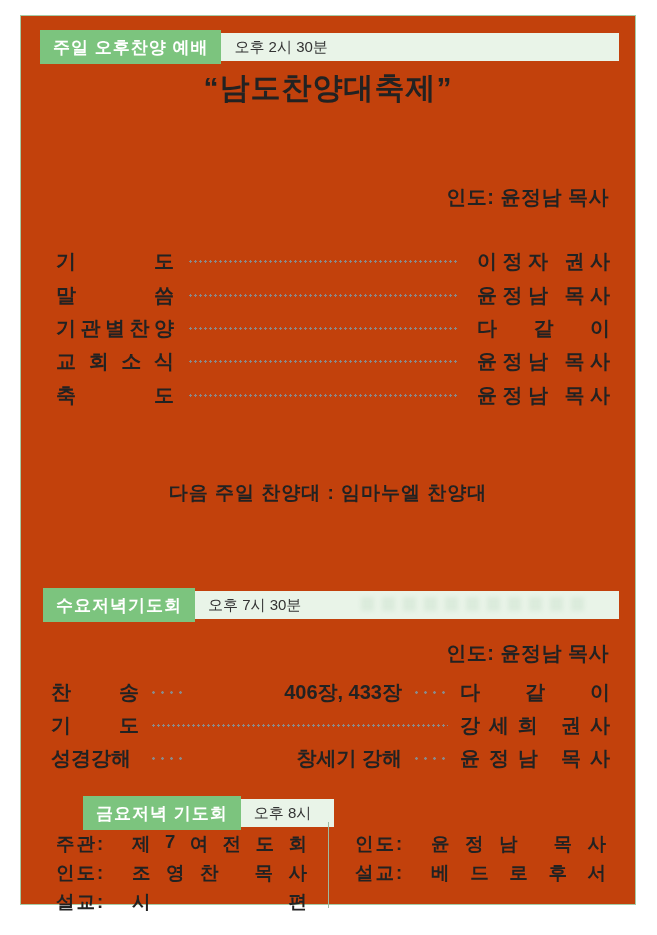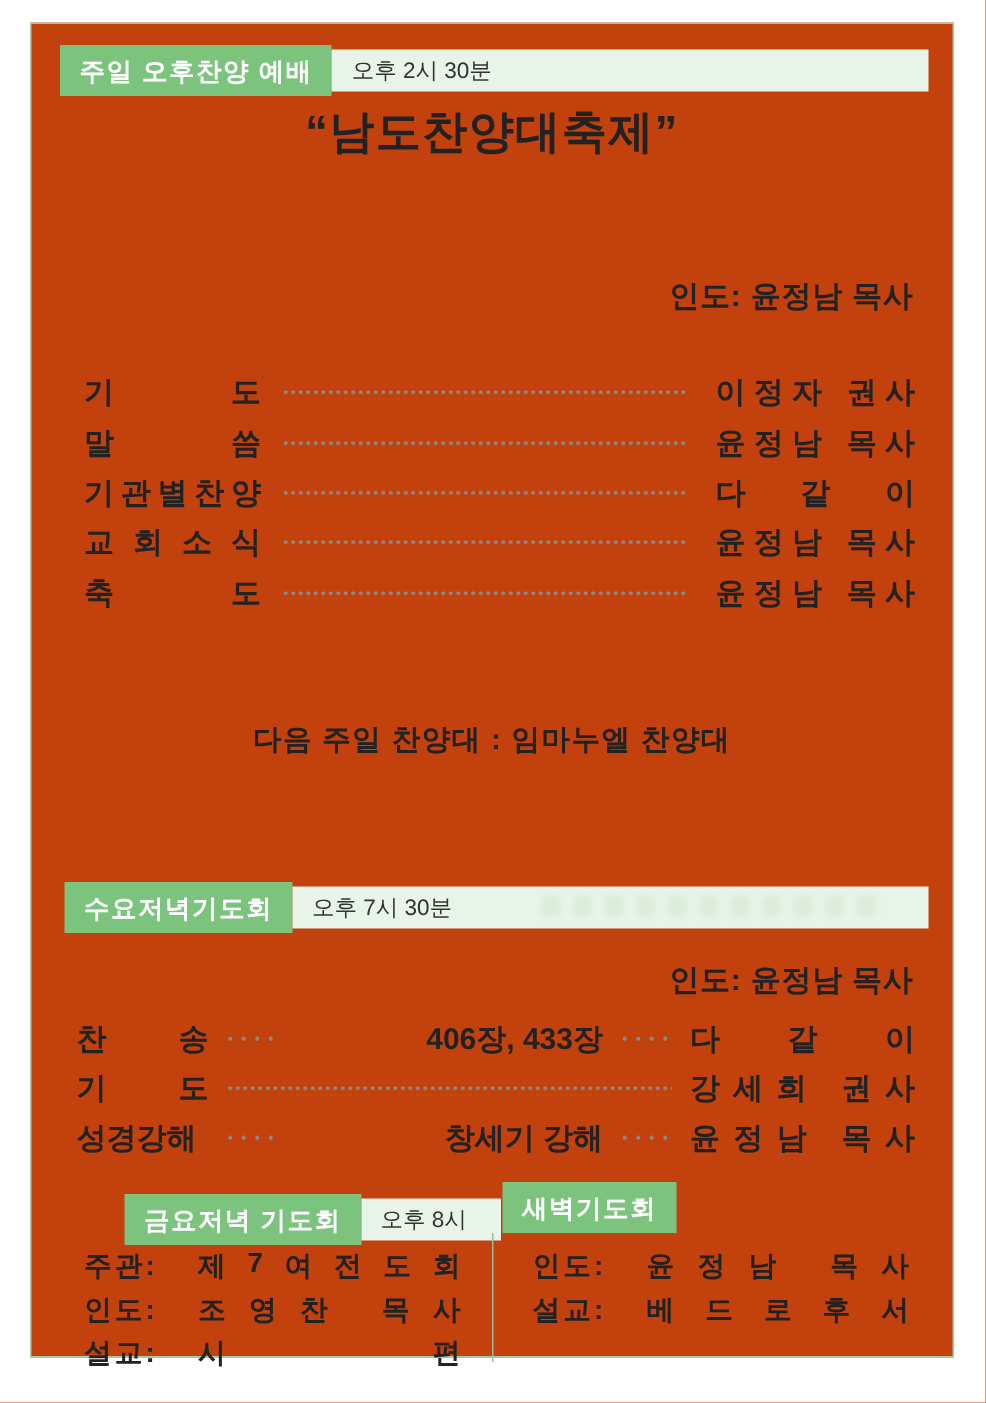--- a/index.html
+++ b/index.html
@@ -233,21 +233,20 @@
   </div>
 
   <div class="abs sec-header" style="top:780px;left:19px;width:251px;margin-left:43px;">
     <div class="badge">금요저녁 기도회</div>
     <div class="band-rest">
       <span>오후 8시</span>
     </div>
   </div>
 
   <div class="abs sec-header" style="top:772px;left:314px;right:16px;">
-    <div class="badge">새벽기도회</div>
   </div>
 
   <div class="abs vdivider" style="top:806px;left:307px;height:86px;"></div>
 
   <div class="abs" style="top:813px;left:35px;width:265px;">
     <div class="brow">
       <div class="blbl">주관:</div>
       <div class="bval jspread">
           <span>제</span>
           <span>7</span>

